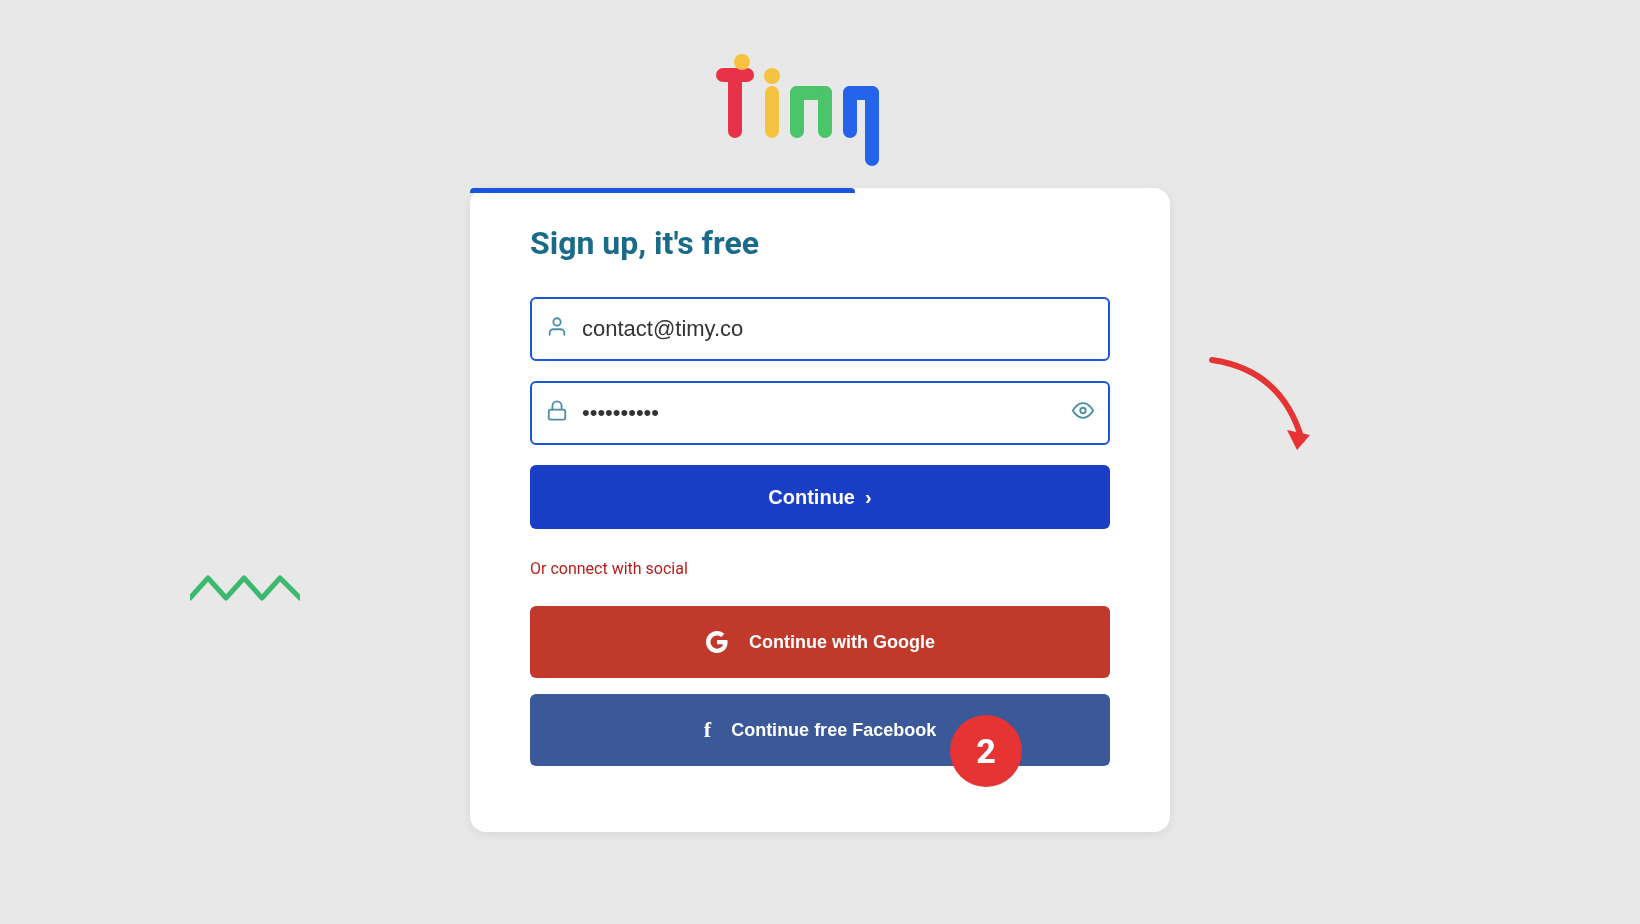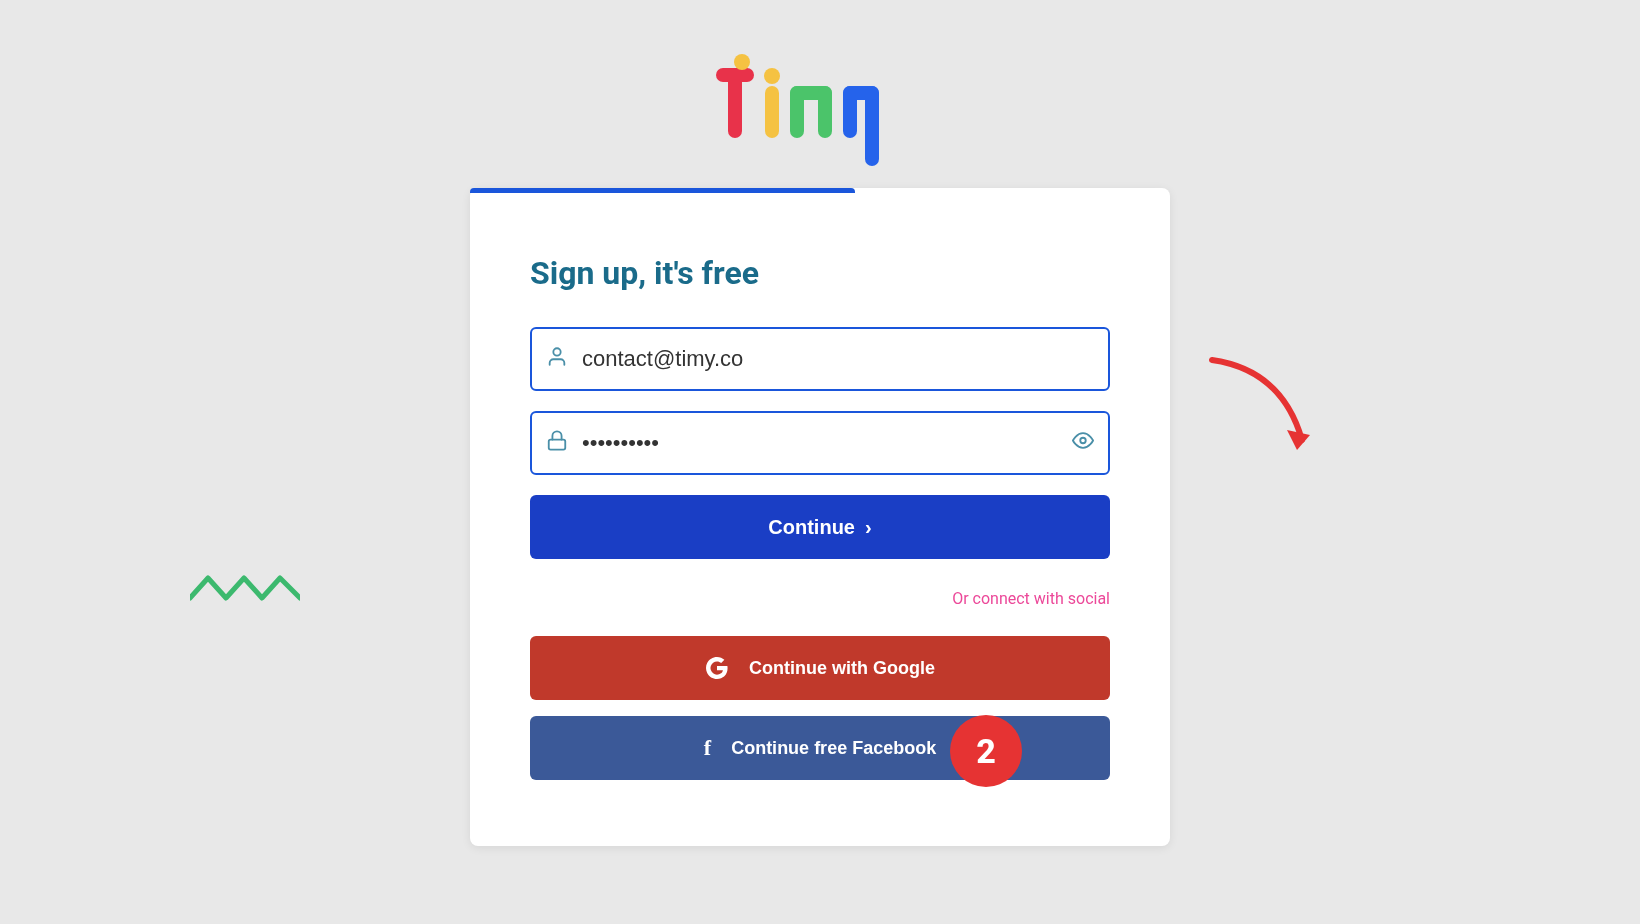--- a/index.html
+++ b/index.html
@@ -27,23 +27,23 @@
 
     .logo-svg {
       width: 220px;
       height: 140px;
     }
 
     
     .card {
       background: #ffffff;
       width: 700px;
-      border-radius: 8px;
+      border-radius: 16px;
       position: relative;
-      padding: 56px 60px 50px 60px;
+      padding: 26px 60px 50px 60px;
       box-shadow: 0 2px 10px rgba(0,0,0,0.08);
     }
 
     
     .card::before {
       content: '';
       position: absolute;
       top: 0;
       left: 0;
       width: 55%;
@@ -112,29 +112,29 @@
       cursor: pointer;
       display: flex;
       align-items: center;
       justify-content: center;
       gap: 10px;
       margin-top: 10px;
       margin-bottom: 30px;
     }
 
     .or-divider {
-      text-align: right;
-      color: #ec4899;
+      text-align: left;
+      color: #b91c1c;
       font-size: 16px;
       margin-bottom: 28px;
     }
 
     .social-btn {
       width: 100%;
-      height: 64px;
+      height: 72px;
       border: none;
       border-radius: 6px;
       font-size: 18px;
       font-weight: 600;
       cursor: pointer;
       display: flex;
       align-items: center;
       justify-content: center;
       gap: 20px;
       margin-bottom: 16px;

